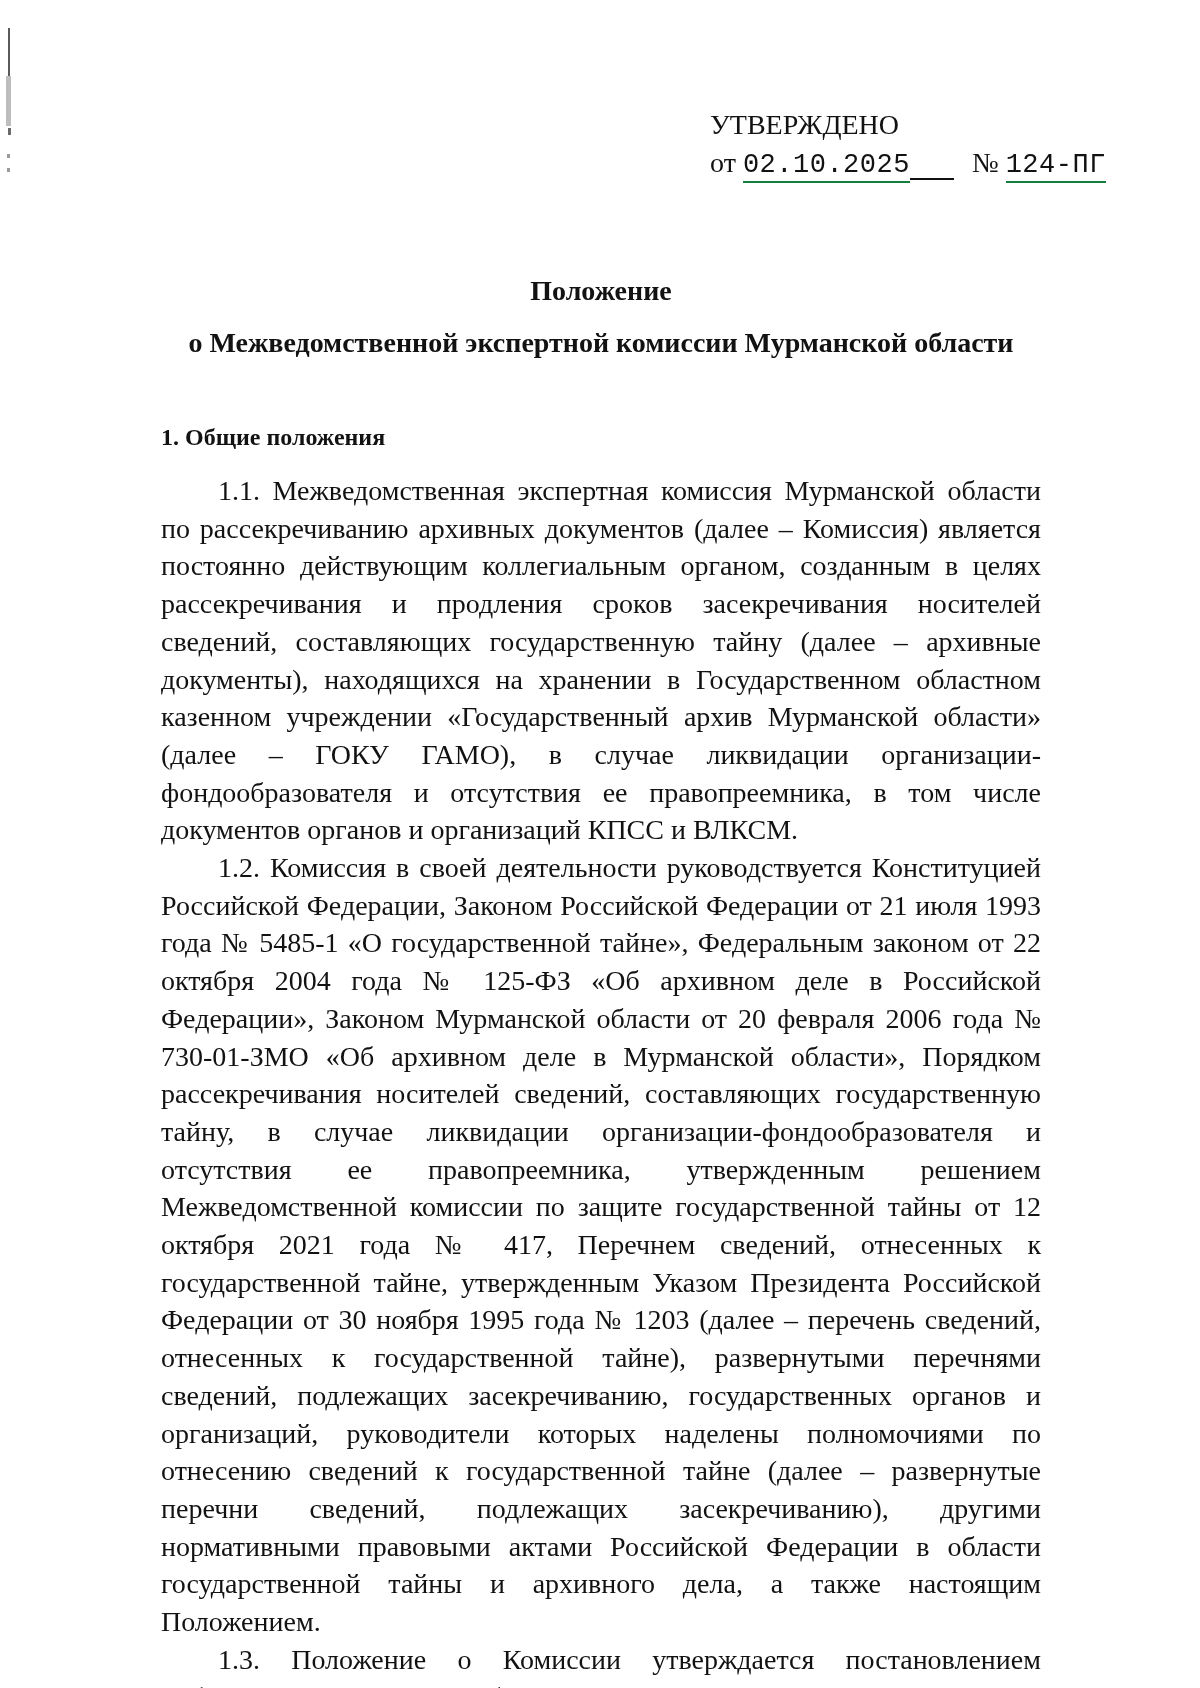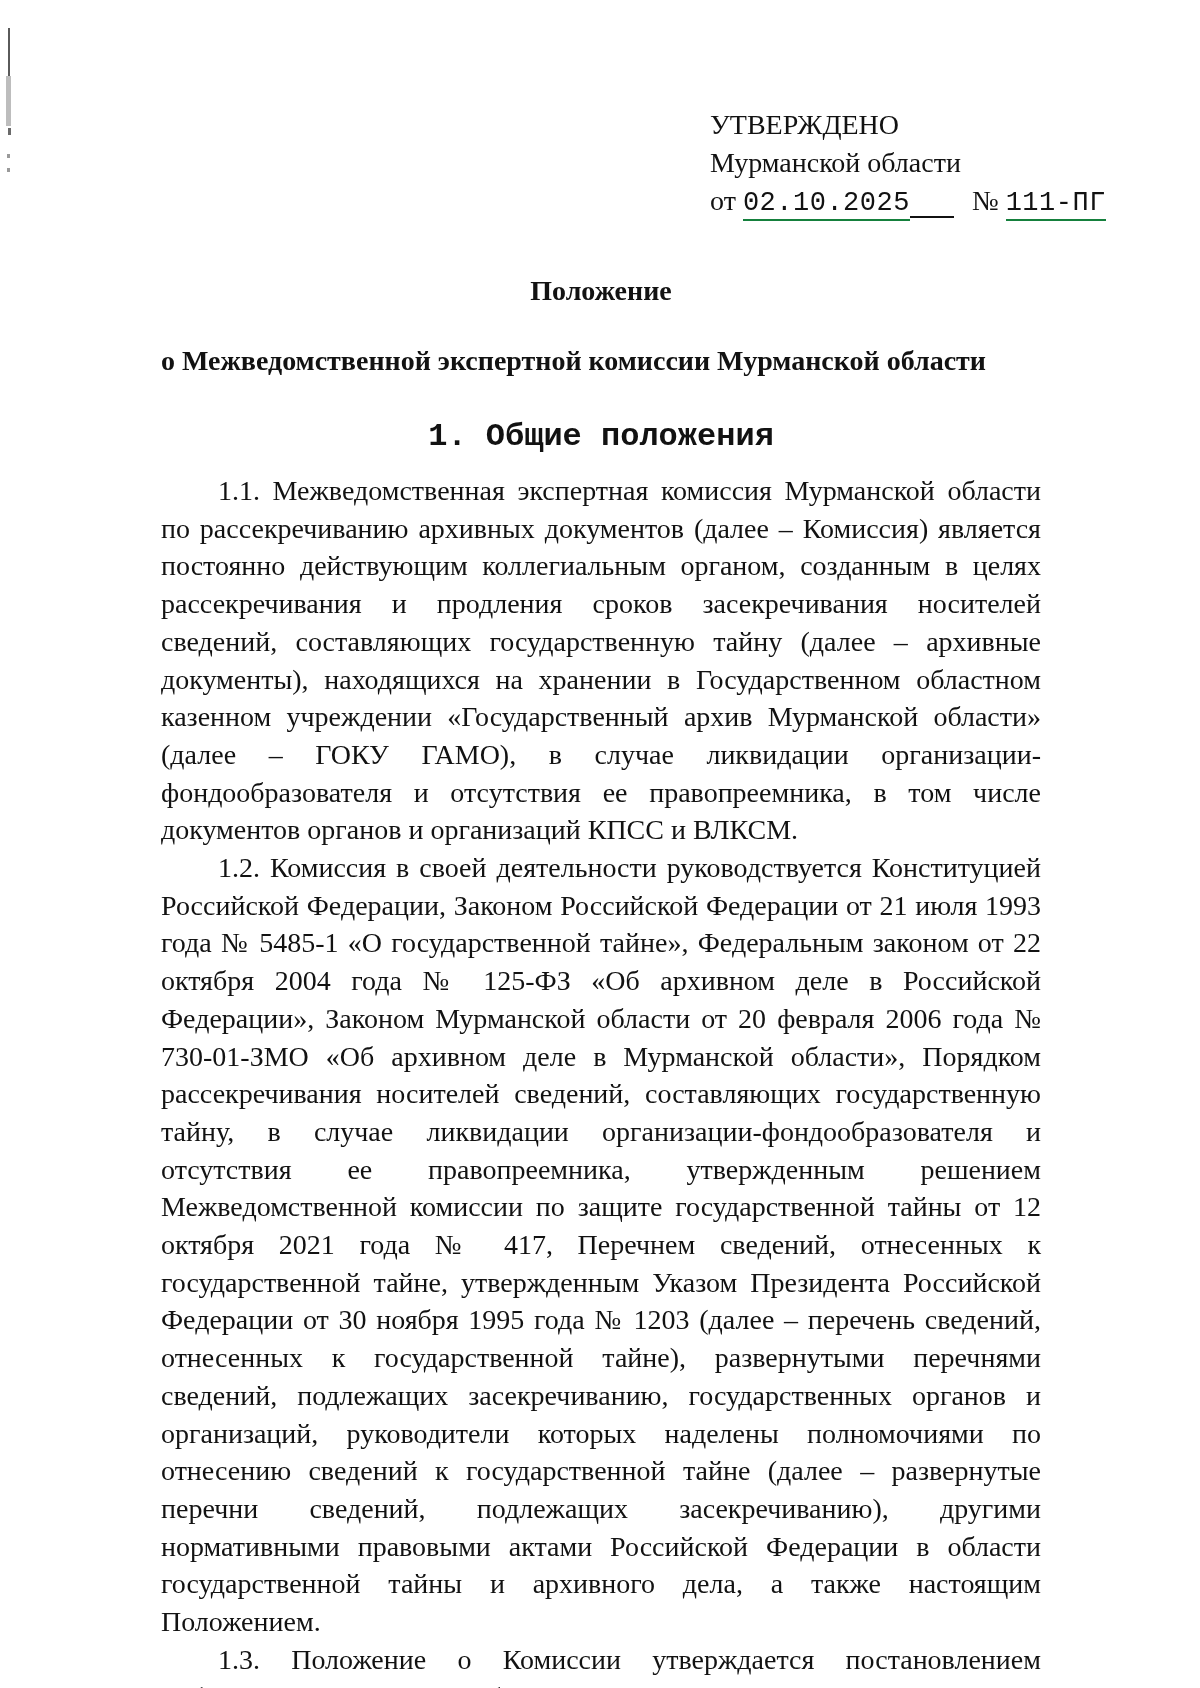--- a/index.html
+++ b/index.html
@@ -47,33 +47,32 @@
   .col { position:absolute; left:161px; width:880px; }
 
   .title {
     top:272px;
     text-align:center;
     font-weight:bold;
     font-size:28px;
     line-height:38px;
   }
   .subtitle {
-    top:342px;
-    text-align:left;
+    top:324px;
+    text-align:center;
     font-weight:bold;
     font-size:28px;
     line-height:37px;
   }
   .section-heading {
     top:418px;
-    text-align:center;
+    text-align:left;
     font-weight:bold;
-    font-size:32px;
+    font-size:24px;
     line-height:38px;
-    font-family:Liberation Mono, monospace;
   }
   .body-text {
     top:472px;
     font-size:28px;
     line-height:37.7px;
     text-align:justify;
   }
   .body-text p {
     margin:0;
     text-indent:57px;
@@ -85,25 +84,24 @@
 <div class="page">
 
   <div class="art art-line1"></div>
   <div class="art art-bar"></div>
   <div class="art art-dash"></div>
   <div class="art art-dot1"></div>
   <div class="art art-dot2"></div>
 
   <div class="approval">
     <div>УТВЕРЖДЕНО</div>
-    <div>Мурманской области</div>
     <div>
       <span>от</span>
       <span class="u">02.10.2025</span><span class="tail"></span><span class="nsign">№</span>
-      <span class="u">111-ПГ</span>
+      <span class="u">124-ПГ</span>
     </div>
   </div>
 
   <div class="col title">Положение</div>
 
   <div class="col subtitle">
     <div>о Межведомственной экспертной комиссии Мурманской области</div>
   </div>
 
   <div class="col section-heading">1. Общие положения</div>

